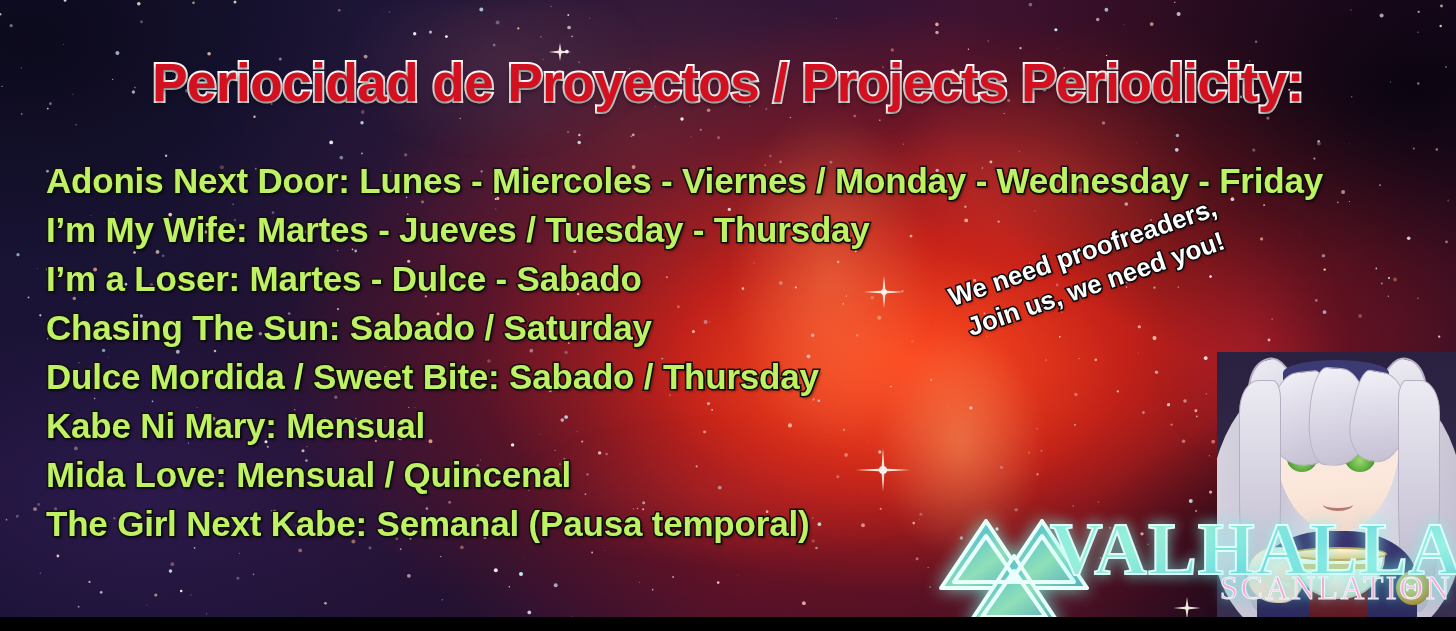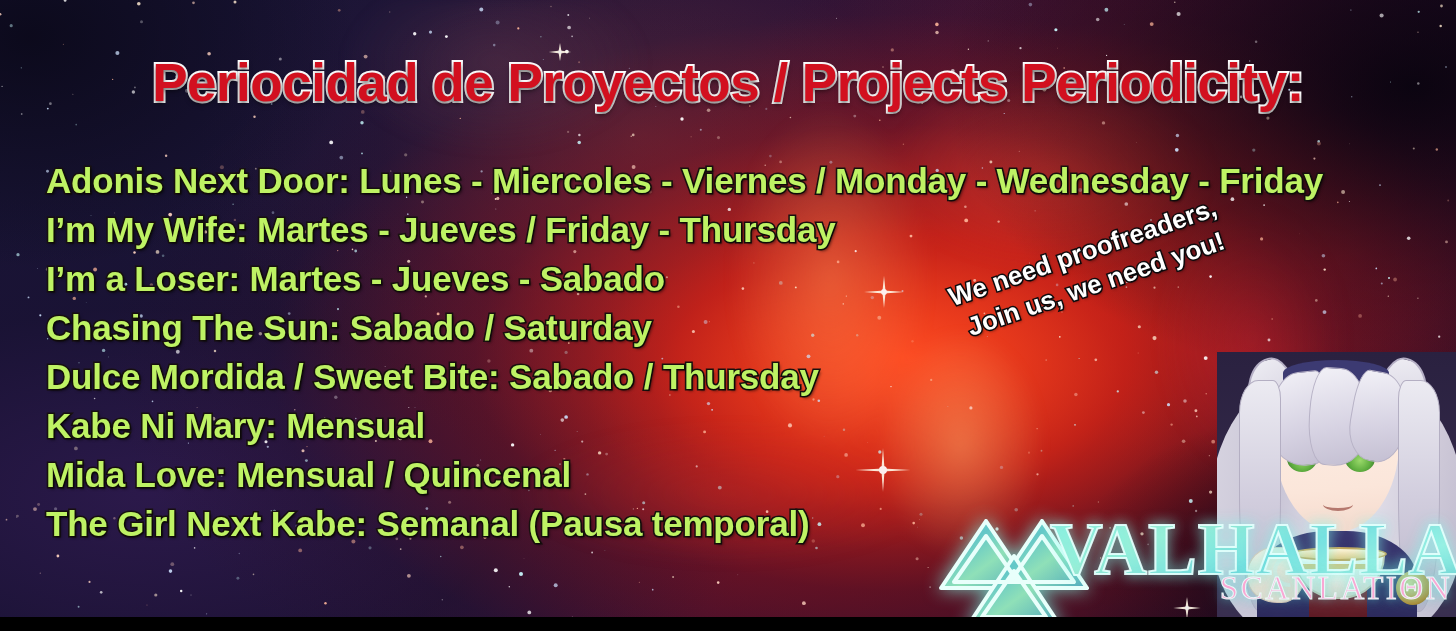--- a/index.html
+++ b/index.html
@@ -831,22 +831,22 @@
         <path d="M1187,597 L1188.6,608 L1187,619 L1185.4,608 Z" fill="#fff7e6"></path>
         <path d="M1173.25,608 L1187,606.4 L1200.75,608 L1187,609.6 Z" fill="#fff7e6"></path>
         <circle cx="1187" cy="608" r="2.00" fill="#ffffff"></circle>
       </g>
     </svg>
 
   <div id="title">Periocidad de Proyectos / Projects Periodicity:</div>
 
   <div id="schedule">
     <div class="sched-line">Adonis Next Door: Lunes - Miercoles - Viernes / Monday - Wednesday - Friday</div>
-    <div class="sched-line">I’m My Wife: Martes - Jueves / Friday - Thursday</div>
-    <div class="sched-line">I’m a Loser: Martes - Jueves - Sabado</div>
+    <div class="sched-line">I’m My Wife: Martes - Jueves / Tuesday - Thursday</div>
+    <div class="sched-line">I’m a Loser: Martes - Dulce - Sabado</div>
     <div class="sched-line">Chasing The Sun: Sabado / Saturday</div>
     <div class="sched-line">Dulce Mordida / Sweet Bite: Sabado / Thursday</div>
     <div class="sched-line">Kabe Ni Mary: Mensual</div>
     <div class="sched-line">Mida Love: Mensual / Quincenal</div>
     <div class="sched-line">The Girl Next Kabe: Semanal (Pausa temporal)</div>
   </div>
 
   <div id="recruit">
     <div class="r1">We need proofreaders,</div>
     <div class="r2">Join us, we need you!</div>

